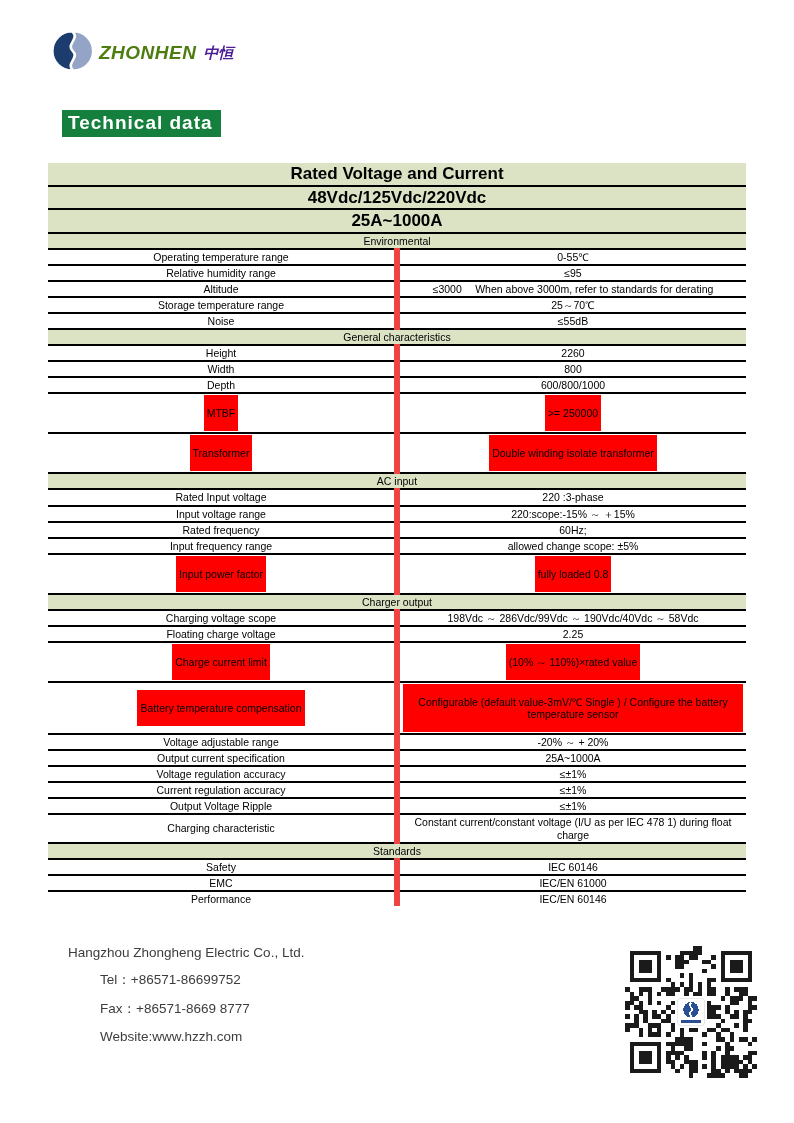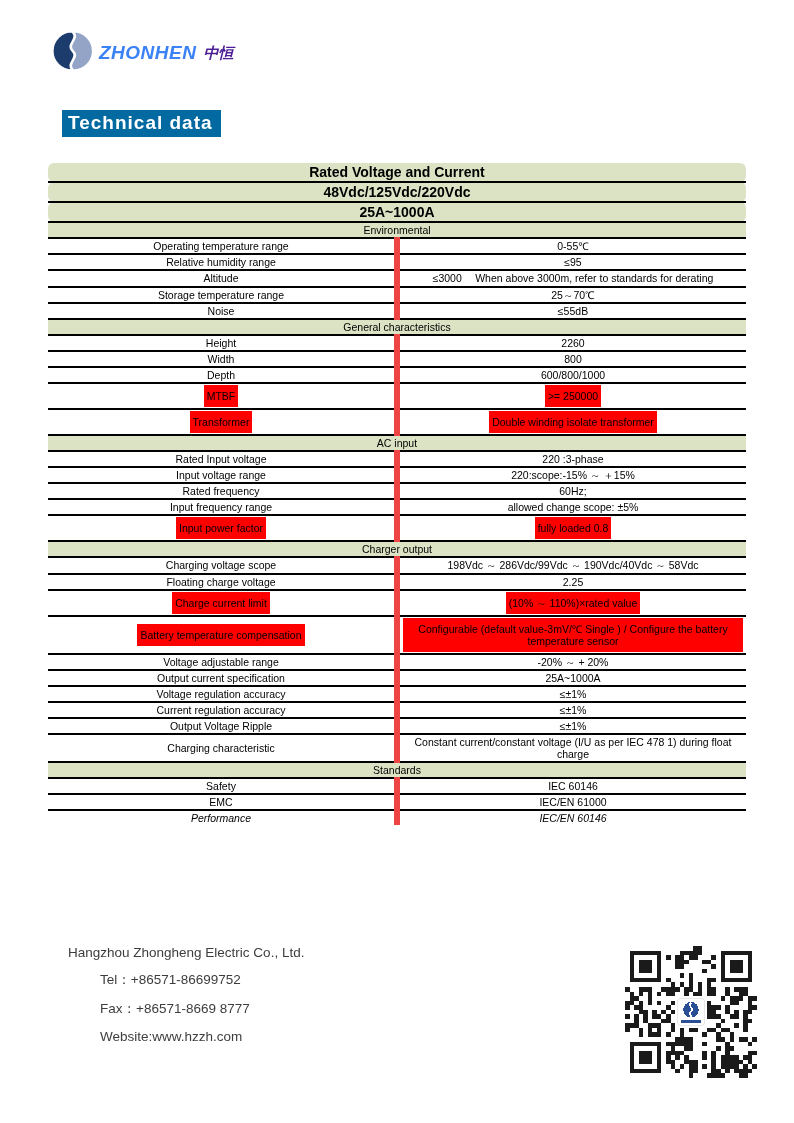--- a/index.html
+++ b/index.html
@@ -1,37 +1,37 @@
 <!DOCTYPE html>
 <html><head>
 <meta charset="utf-8">
 <style>
   * { margin:0; padding:0; box-sizing:border-box; }
   body { background:#888; font-family:"Liberation Sans", sans-serif; }
   .page { position:relative; width:794px; height:1123px; background:#fff; margin:0 auto; overflow:hidden; }
 
   
   .logo { position:absolute; left:52px; top:30px; display:flex; align-items:center; gap:7px; }
-  .logo-text { font-style:italic; font-weight:bold; font-size:19px; color:#3b82f6; letter-spacing:0.5px; }
+  .logo-text { font-style:italic; font-weight:bold; font-size:19px; color:#4d7c0f; letter-spacing:0.5px; }
   .logo-cn { font-weight:bold; font-size:15px; color:#4c1d95; font-style:italic;font-family:Liberation Serif, serif; }
 
   
-  .heading { position:absolute; left:62px; top:110px; background:#0369a1; color:#fff;
+  .heading { position:absolute; left:62px; top:110px; background:#15803d; color:#fff;
              font-size:19px; font-weight:bold; padding:2px 8px 3px 6px; letter-spacing:1px; }
 
   
   table.spec { position:absolute; left:48px; top:163px; width:698px; border-collapse:collapse;
                font-size:10.5px; color:#000; table-layout:fixed; }
   table.spec td { border-bottom:2px solid #000; height:13px; padding:1px 3px; text-align:center;
                   vertical-align:middle; line-height:1.15; overflow:hidden; }
-  table.spec tr:last-child td { border-bottom:none;font-style:italic; }
-  td.banner { background:#dbe3c4; font-weight:bold; font-size:14px;border-radius:6px; }
+  table.spec tr:last-child td { border-bottom:none; }
+  td.banner { background:#dbe3c4; font-weight:bold; font-size:17px; }
   td.section { background:#dbe3c4; font-weight:normal; text-align:left; padding-left:4px; font-size:10.5px; }
   td.lbl { width:202px; border-right:6px solid #ef4444; }
-  span.red { background:#ff0000; color:#000; padding:5px 3px; display:inline-block; }
+  span.red { background:#ff0000; color:#000; padding:12px 3px; display:inline-block; }
 
   
   .footer { position:absolute; left:68px; top:945px; color:#3d3d3d; font-size:13.5px; }
   .footer .company { margin-bottom:11px; }
   .footer .line { margin-left:32px; margin-bottom:11px; }
 
   
   .qr { position:absolute; left:625px; top:946px; width:132px; height:132px; background:#fff; }
 </style>
 </head>

